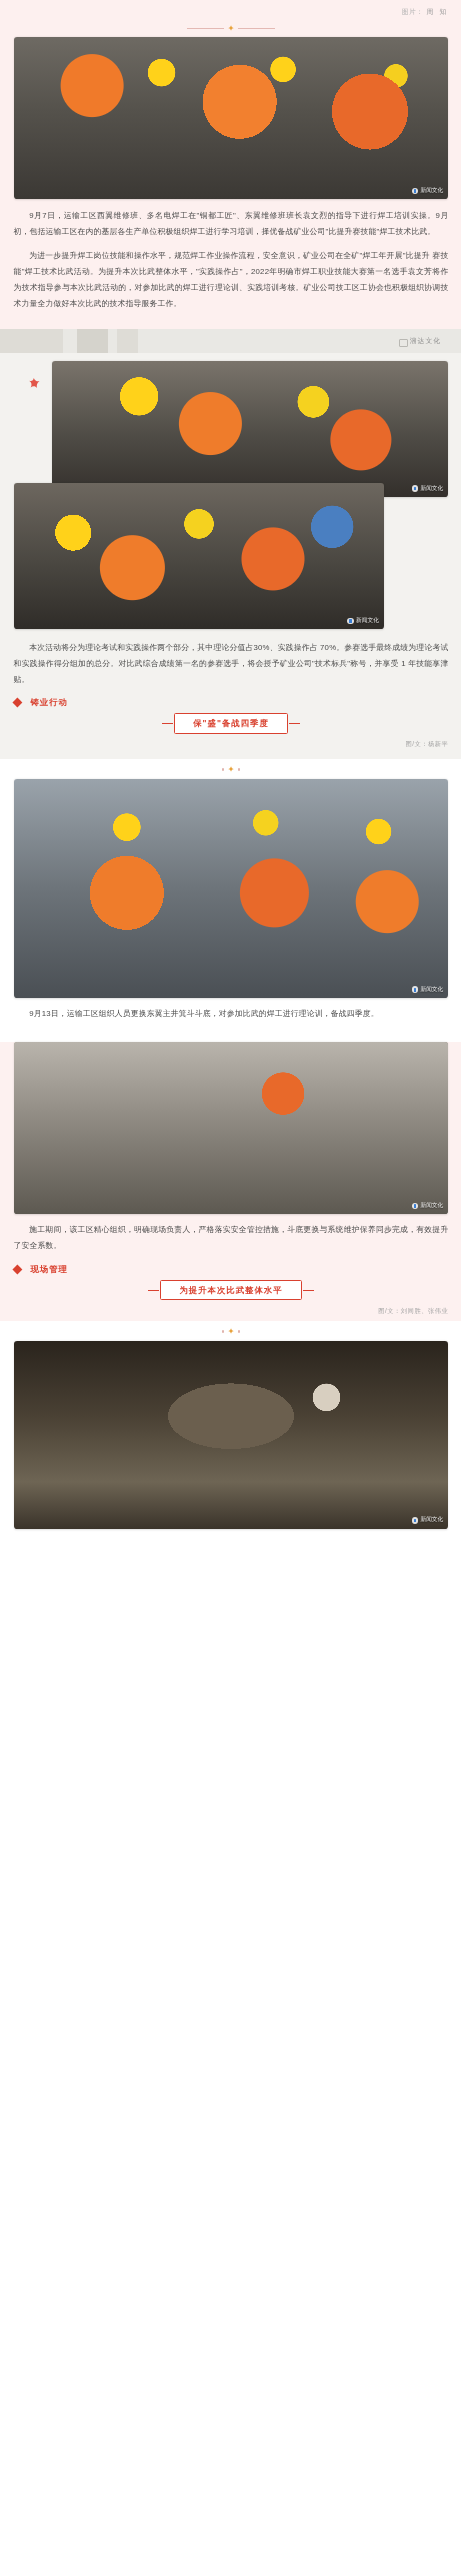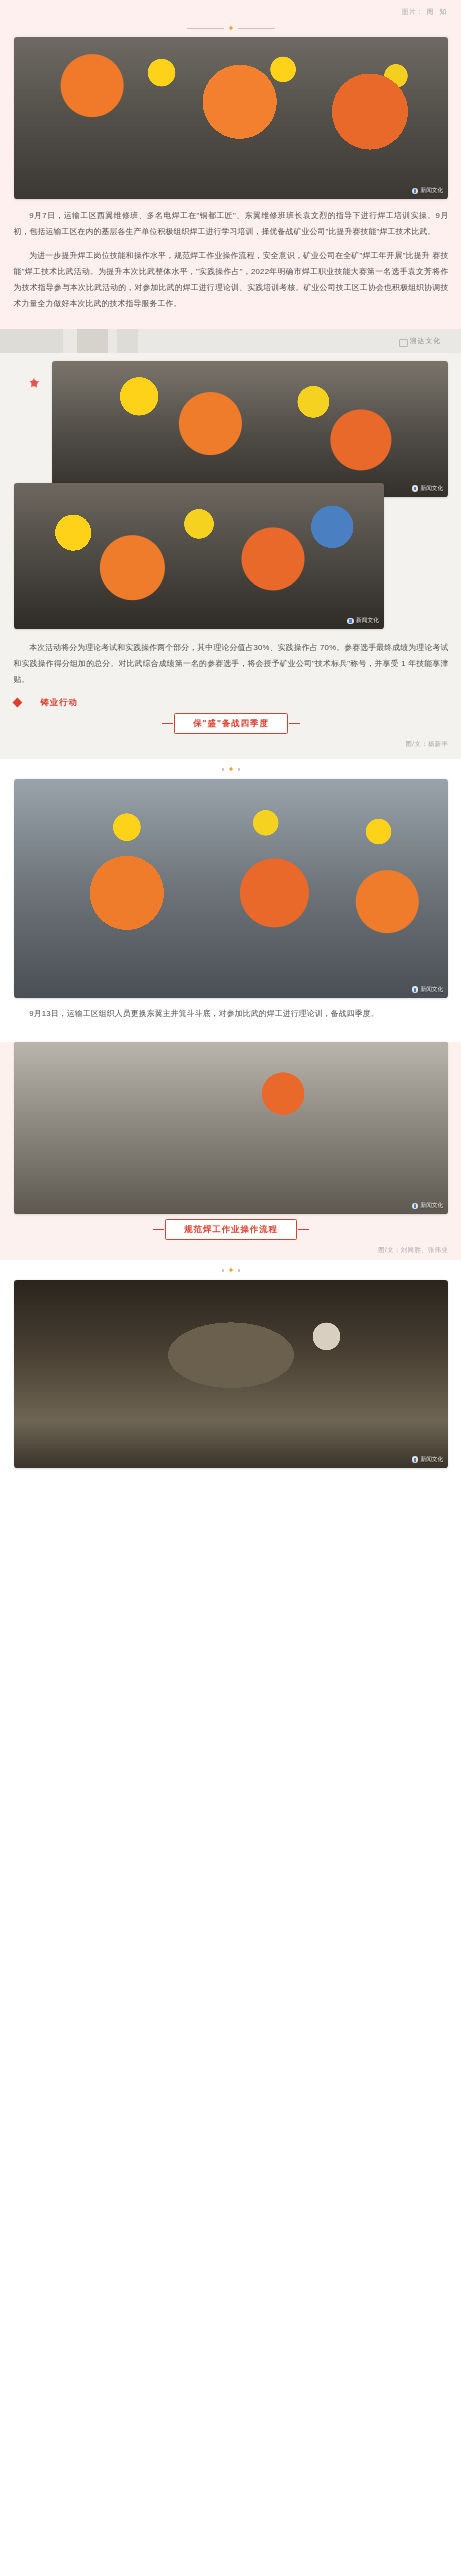--- a/index.html
+++ b/index.html
@@ -88,21 +88,21 @@
     text-align: justify;
     margin: 8.4px 13.6px 7.3px 13.6px;
     text-indent: 2em;
     letter-spacing: 0.2px;
   }
 
   
   .head-row {
     display: flex;
     align-items: center;
-    gap: 20px;
+    gap: 10px;
     margin: 9.4px 13.6px 3.1px 13.6px;
   }
   .head-sq {
     width: 6.8px; height: 6.8px;
     background: #d9412f;
     transform: rotate(45deg);
     flex: 0 0 auto;
   }
   .head-txt {
     font-size: 8.4px;
@@ -321,24 +321,29 @@
       <div class="photo ph" style="height:172px;background:
           radial-gradient(circle at 62% 30%, #e8692a 0 21px, transparent 21.4px),
           linear-gradient(180deg,#b9b4ac 0%, #8f8a82 45%, #5d5951 100%),
           linear-gradient(90deg,#a29c93 0 40%, #7d7870 100%);"></div>
       <div class="wm">
         <span class="wm-badge"></span>
         <span>新闻文化</span>
       </div>
     </div>
 
-
+    <p class="body-text">施工期间，该工区精心组织，明确现场负责人，严格落实安全管控措施，斗底更换与系统维护保养同步完成，有效提升了安全系数。</p>
+
+    <div class="head-row">
+      <span class="head-sq"></span>
+      <span class="head-txt">现场管理</span>
+    </div>
 
     <div class="ribbon-wrap">
-      <span class="ribbon">规范焊工作业操作流程</span>
+      <span class="ribbon">为提升本次比武整体水平</span>
     </div>
 
     <div class="credit-small">图/文：刘同胜、张伟业</div>
   </div>
 
   <div class="section sec-white">
 
     <div class="ornament">
       <span class="orn-dot"></span>
       <span class="orn-star">✦</span>

